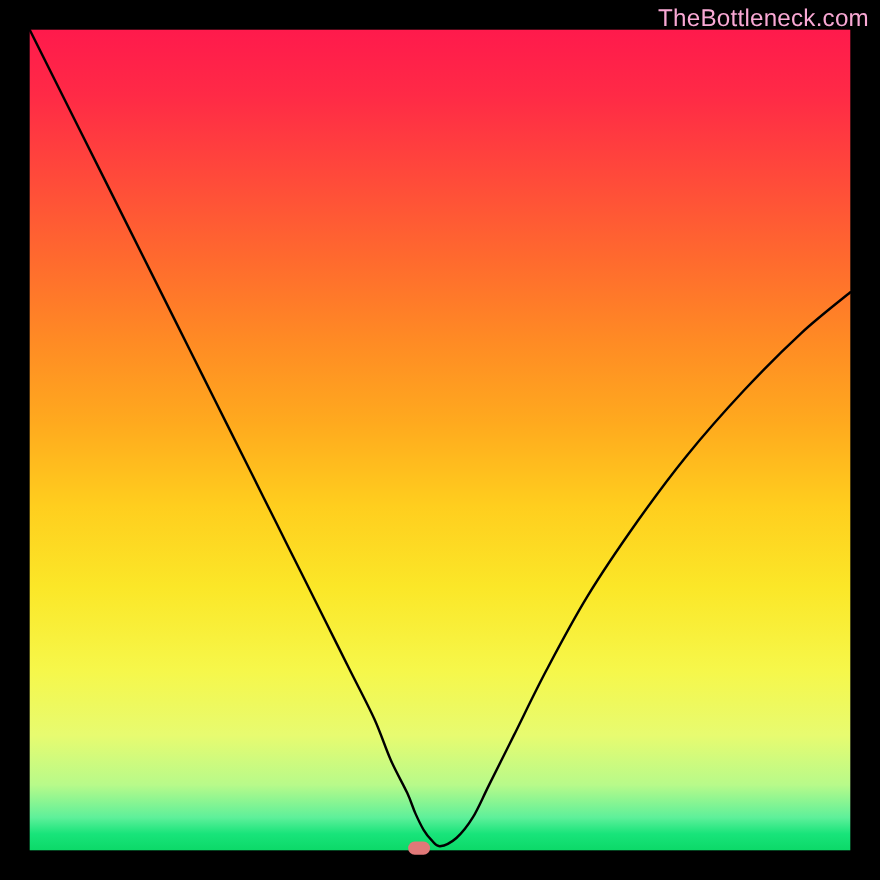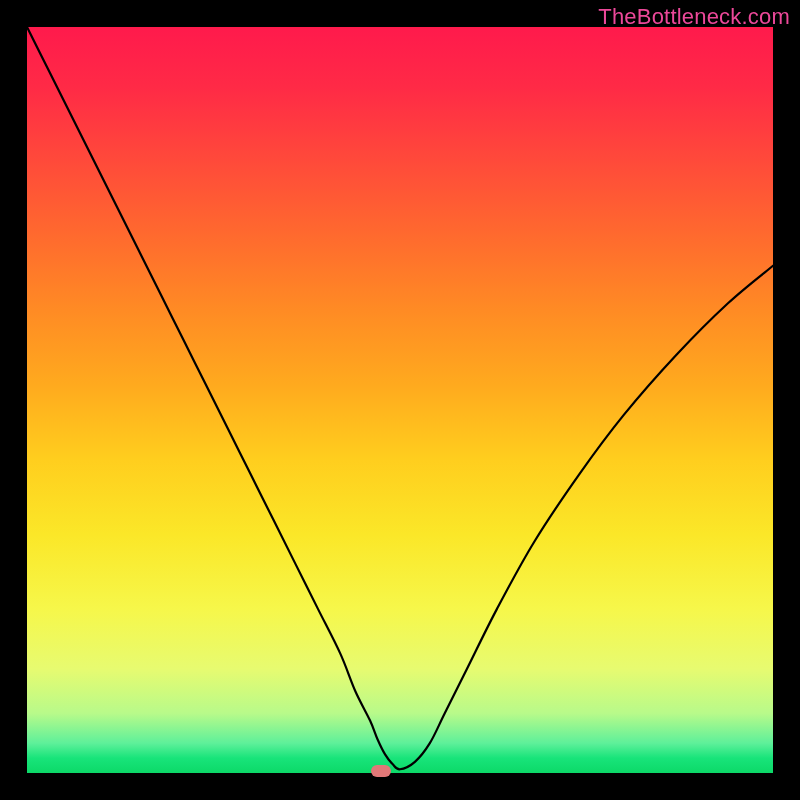--- a/index.html
+++ b/index.html
@@ -40,21 +40,21 @@
       #b8fa8a 92%,
       #5ef09a 96%,
       #18e47a 98%,
       #0cd968 100%
     );
   }
   .watermark {
     position: absolute;
     top: 4px;
     right: 10px;
-    color: #ec4899;
+    color: #f9a8d4;
     font-size: 22px;
     font-weight: 400;
     letter-spacing: 0.2px;
     user-select: none;
   }
   .marker {
     position: absolute;
     width: 20px;
     height: 12px;
     border-radius: 6px;

